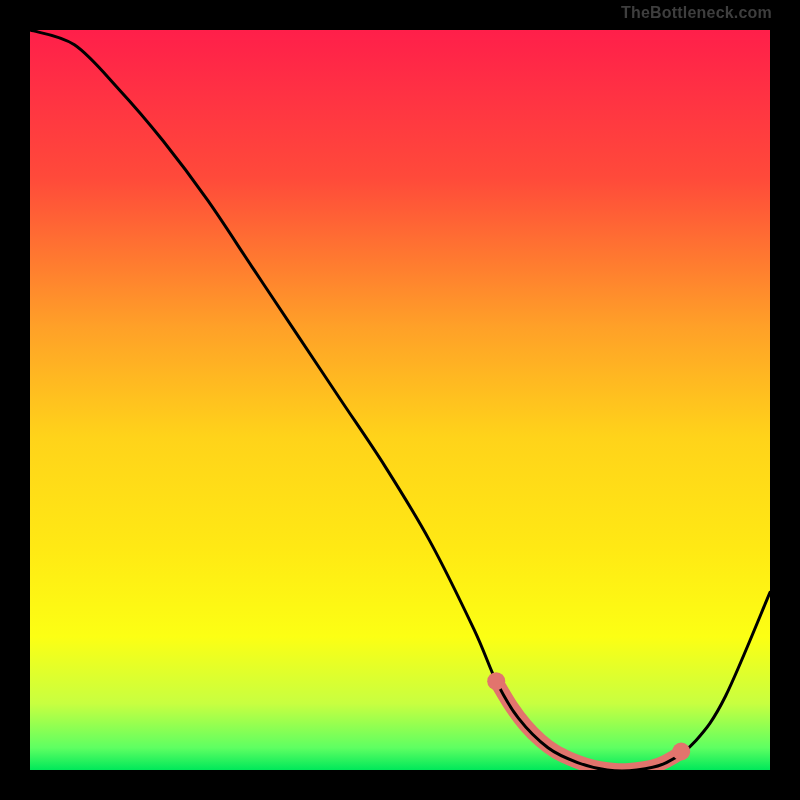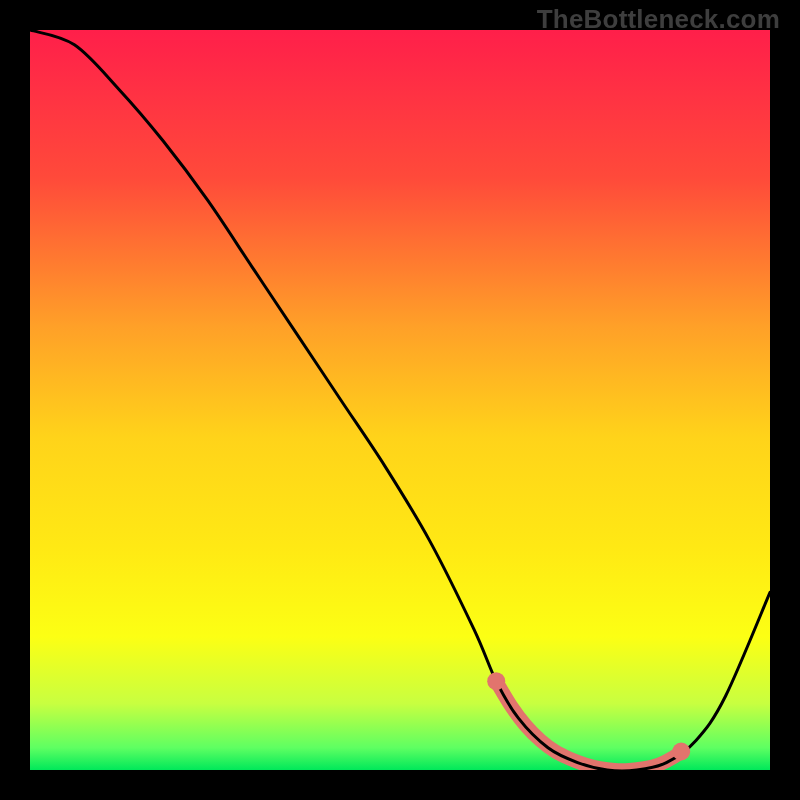--- a/index.html
+++ b/index.html
@@ -6,23 +6,23 @@
   html, body { width: 800px; height: 800px; overflow: hidden; background: #000; }
   .frame {
     position: relative;
     width: 800px;
     height: 800px;
     background: #000;
   }
   .watermark {
     position: absolute;
     top: 4px;
-    right: 20px;
+    right: 28px;
     font-family: Arial, Helvetica, sans-serif;
-    font-size: 26px;
+    font-size: 16px;
     font-weight: 600;
     color: #3e3e3e;
     letter-spacing: 0.2px;
     z-index: 10;
   }
   .plot-area {
     position: absolute;
     left: 30px;
     top: 30px;
     width: 740px;

